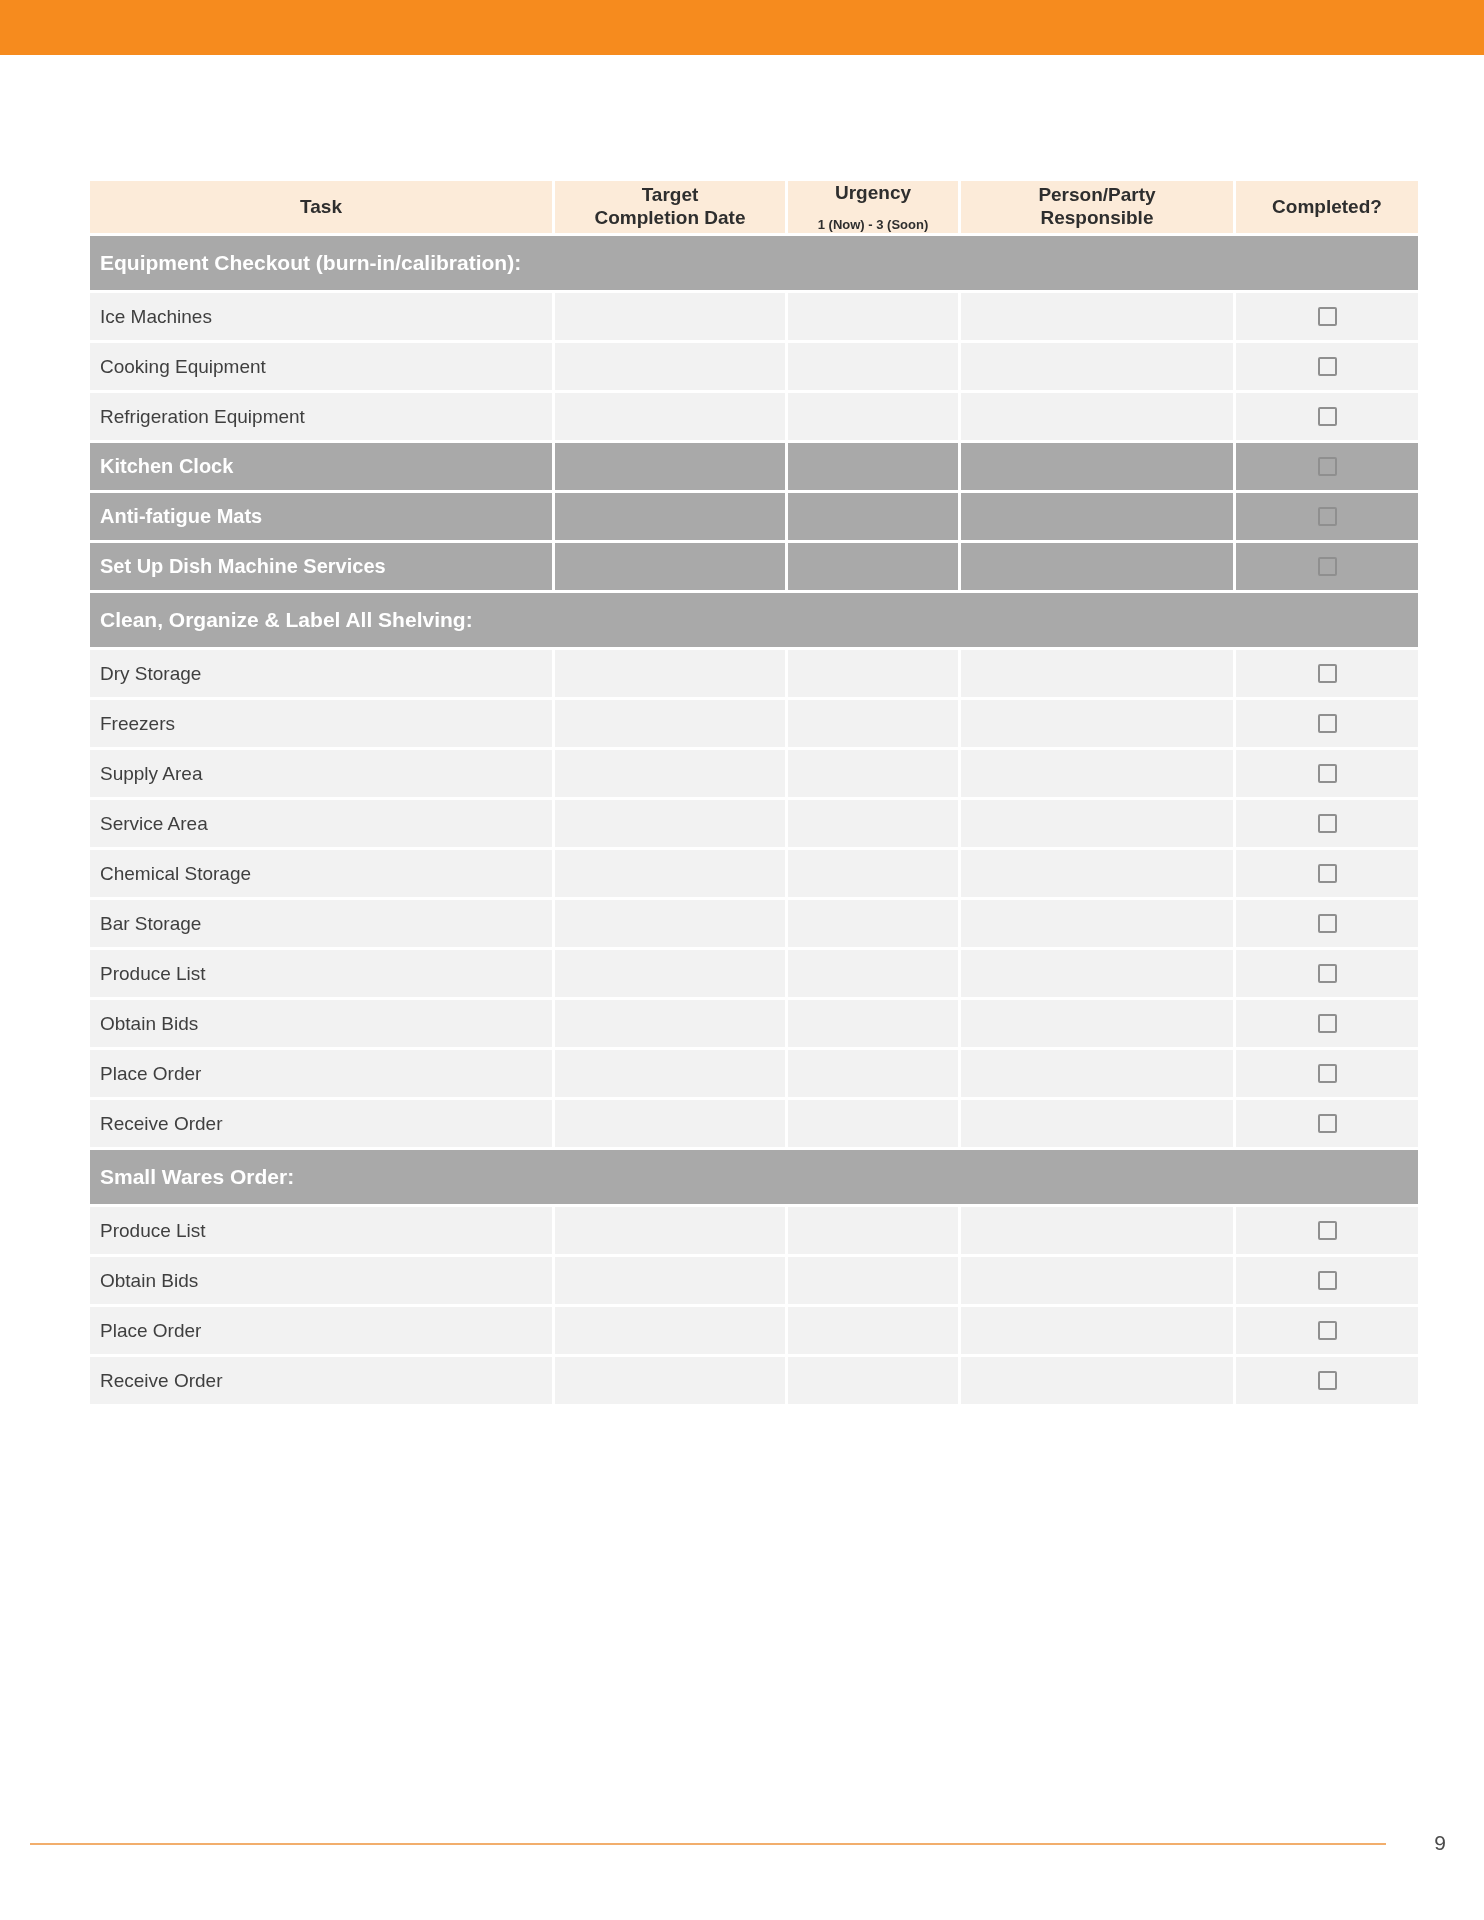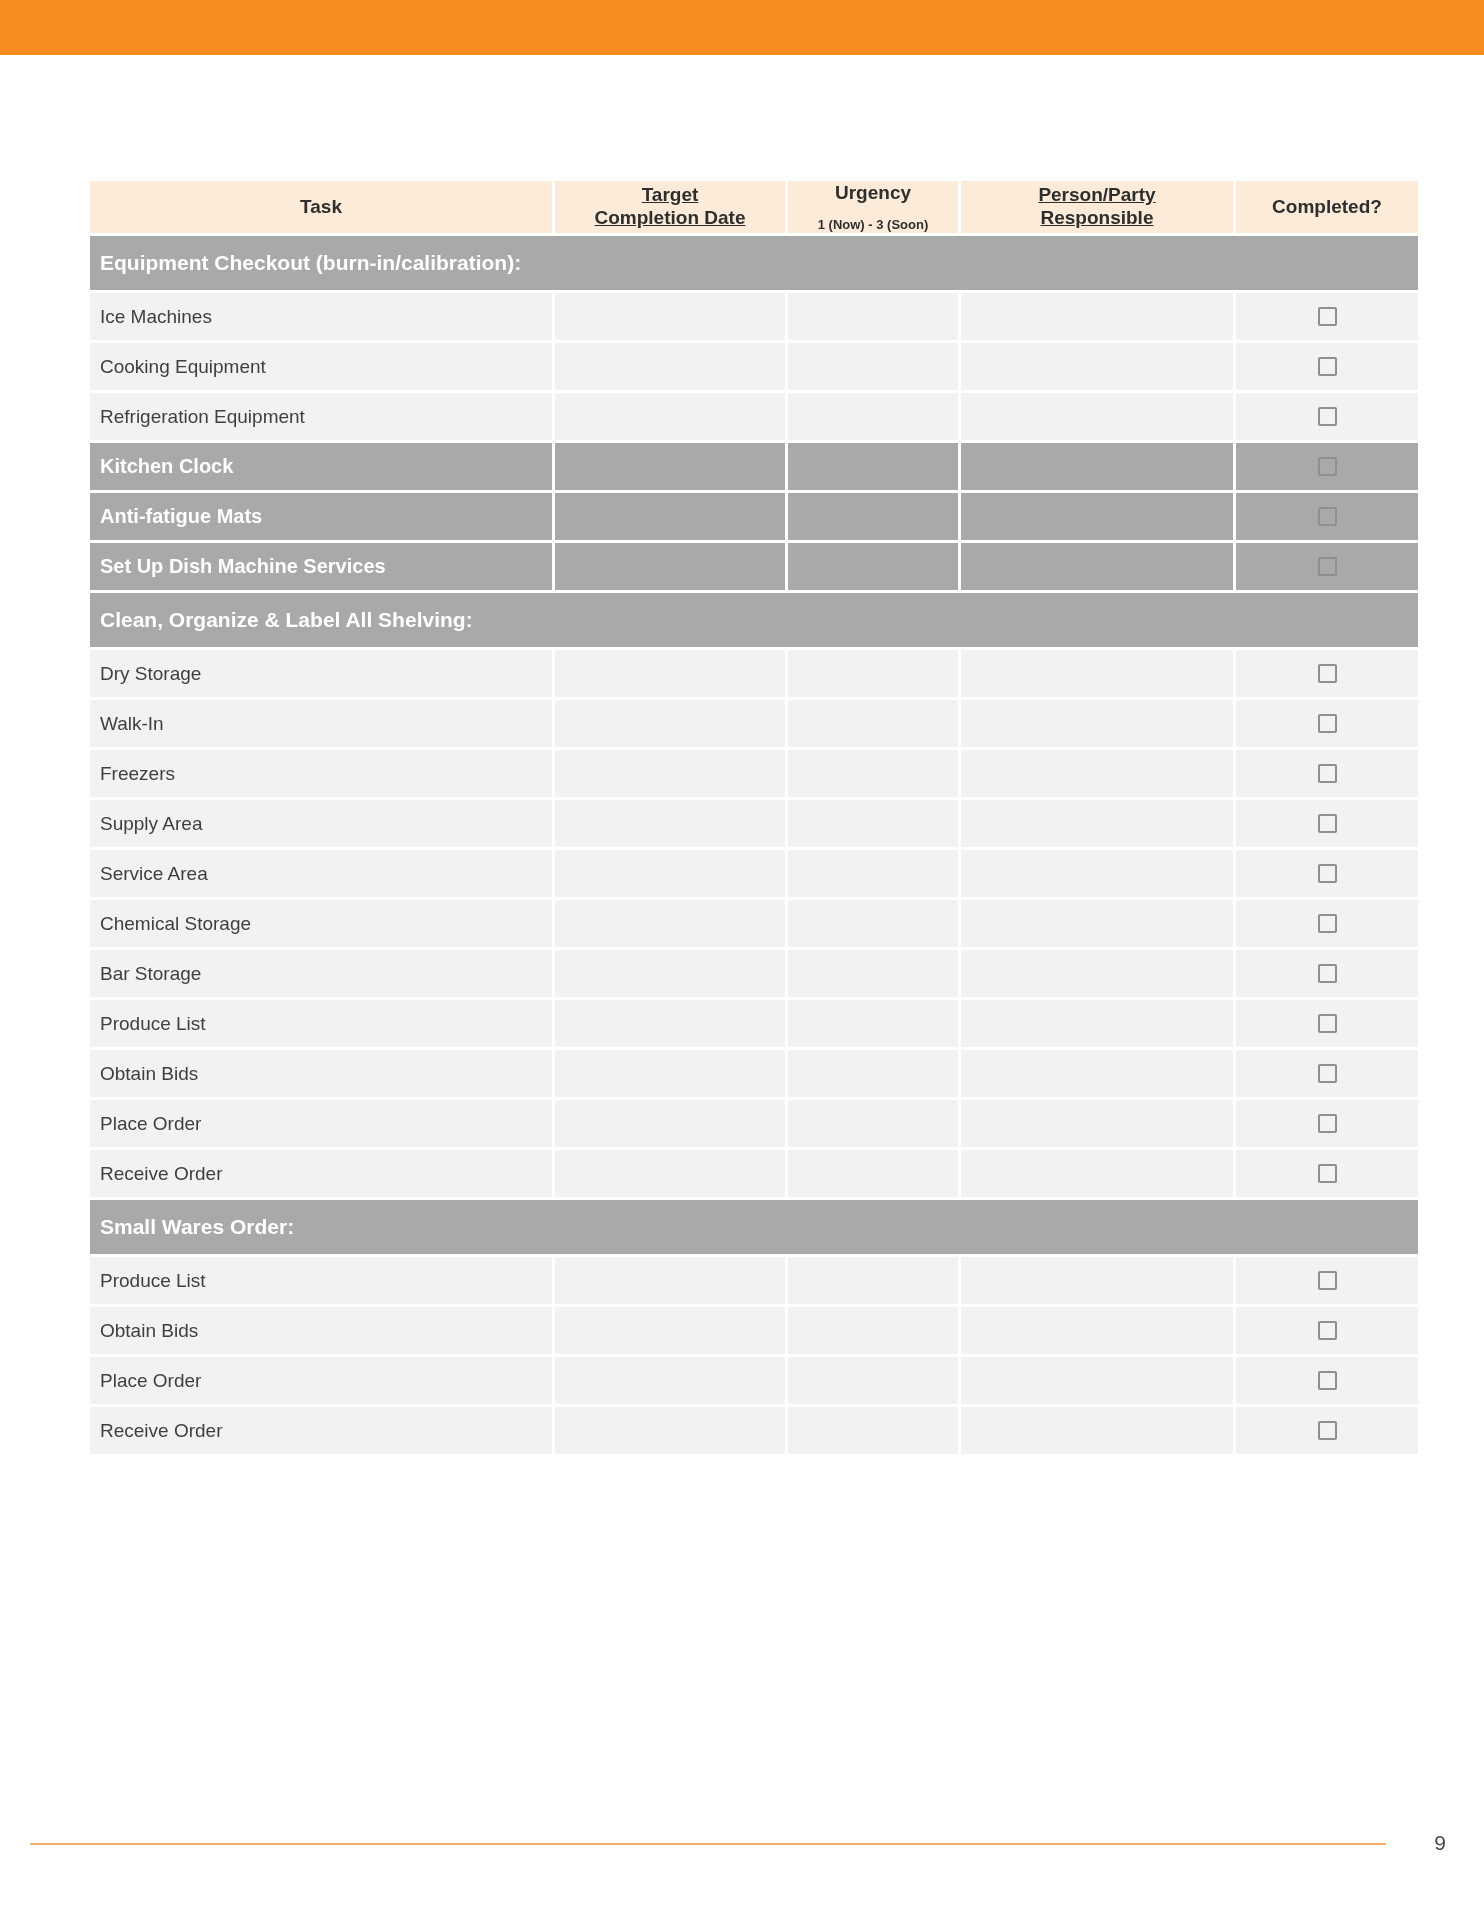--- a/index.html
+++ b/index.html
@@ -26,21 +26,21 @@
   thead th {
     background: #FCEBD9;
     height: 52px;
     text-align: center;
     vertical-align: middle;
     font-size: 19px;
     font-weight: bold;
     color: #2e2e2e;
     line-height: 1.2;
   }
-  thead th .wrap-narrow { display: inline-block; max-width: 165px; text-decoration: underline; }
+  thead th .wrap-narrow { display: inline-block; max-width: 165px; }
   .urgency-sub { font-size: 13px; font-weight: bold; margin-top: 12px; }
   tbody td { vertical-align: middle; height: 47px; }
   tr.task-row td { background: #F2F2F2; }
   td.task-cell {
     text-align: left;
     padding-left: 10px;
     font-size: 19px;
     color: #3f3f3f;
   }
   tr.highlight-row td { background: #A9A9A9; }
@@ -163,27 +163,20 @@
         <td colspan="5">Clean, Organize &amp; Label All Shelving:</td>
       </tr>
       <tr class="task-row">
         <td class="task-cell">Dry Storage</td>
         <td></td>
         <td></td>
         <td></td>
         <td class="check-cell"><span class="checkbox"></span></td>
       </tr>
       <tr class="task-row">
-        <td class="task-cell">Walk-In</td>
-        <td></td>
-        <td></td>
-        <td></td>
-        <td class="check-cell"><span class="checkbox"></span></td>
-      </tr>
-      <tr class="task-row">
         <td class="task-cell">Freezers</td>
         <td></td>
         <td></td>
         <td></td>
         <td class="check-cell"><span class="checkbox"></span></td>
       </tr>
       <tr class="task-row">
         <td class="task-cell">Supply Area</td>
         <td></td>
         <td></td>

